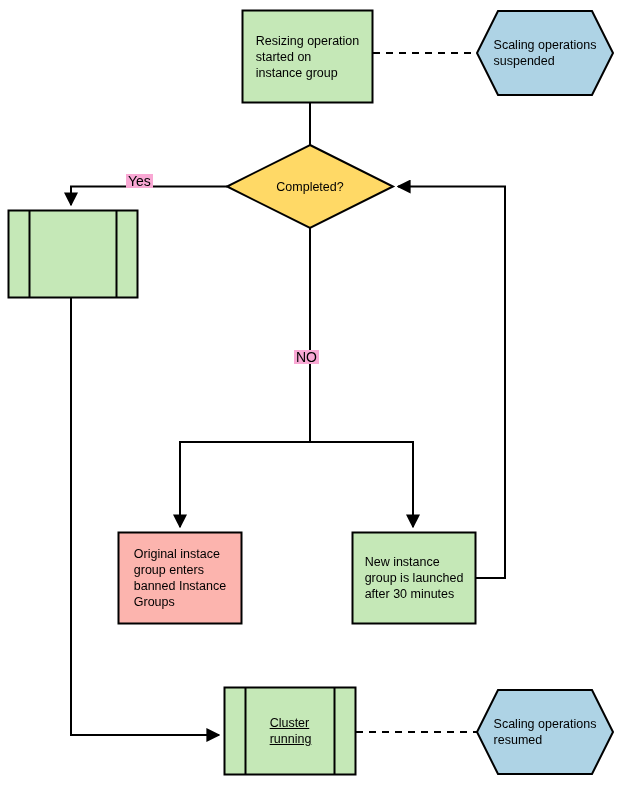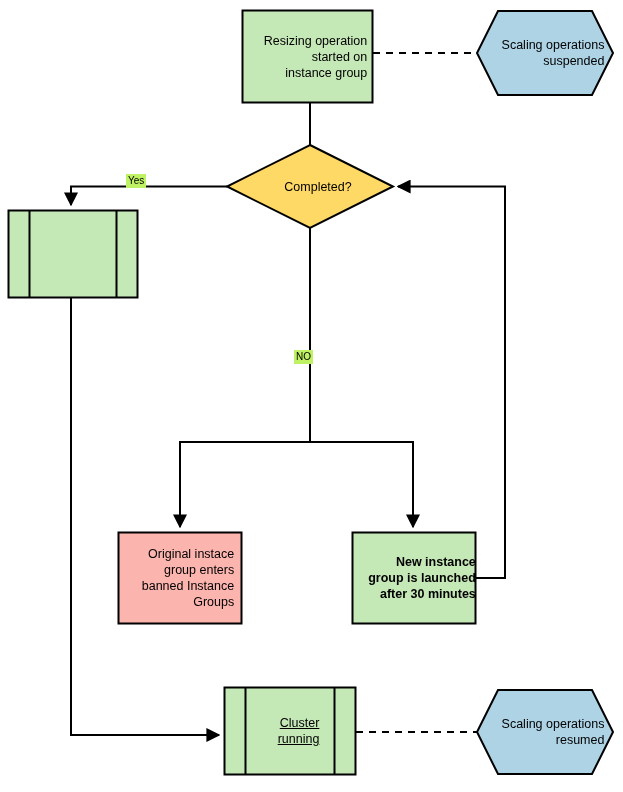--- a/index.html
+++ b/index.html
@@ -20,34 +20,33 @@
   #flow-svg {
     position: absolute;
     top: 0;
     left: 0;
   }
   .shape-label {
     position: absolute;
     display: flex;
     align-items: center;
     justify-content: center;
-    text-align: right;
+    text-align: left;
     color: #000000;
     font-size: 12.5px;
     line-height: 16px;
     pointer-events: none;
     white-space: pre-line;
-    padding-left: 8px;
   }
   .edge-label {
     position: absolute;
     color: #000000;
-    font-size: 10px;
+    font-size: 14px;
     line-height: 14px;
-    background: #bef264;
+    background: #f9a8d4;
     padding: 0 2px;
     white-space: nowrap;
   }
 </style>
 </head>
 <body>
 
 <div id="canvas">
 
   <svg id="flow-svg" width="623" height="792">
@@ -106,21 +105,21 @@
 suspended</div>
 
   <div class="shape-label" style="left:227px; top:145px; width:166px; height:83px;">Completed?</div>
 
 
   <div class="shape-label" style="left:118px; top:532px; width:124px; height:92px;">Original instace
 group enters
 banned Instance
 Groups</div>
 
-  <div class="shape-label" style="left:352px; top:532px; width:124px; height:92px;font-weight:bold;">New instance
+  <div class="shape-label" style="left:352px; top:532px; width:124px; height:92px;">New instance
 group is launched
 after 30 minutes</div>
 
   <div class="shape-label" style="left:246px; top:687px; width:89px; height:88px;text-decoration:underline;">Cluster
 running</div>
 
   <div class="shape-label" style="left:477px; top:690px; width:136px; height:84px;">Scaling operations
 resumed</div>
 
   <div class="edge-label" style="left:126px; top:174px;">Yes</div>

